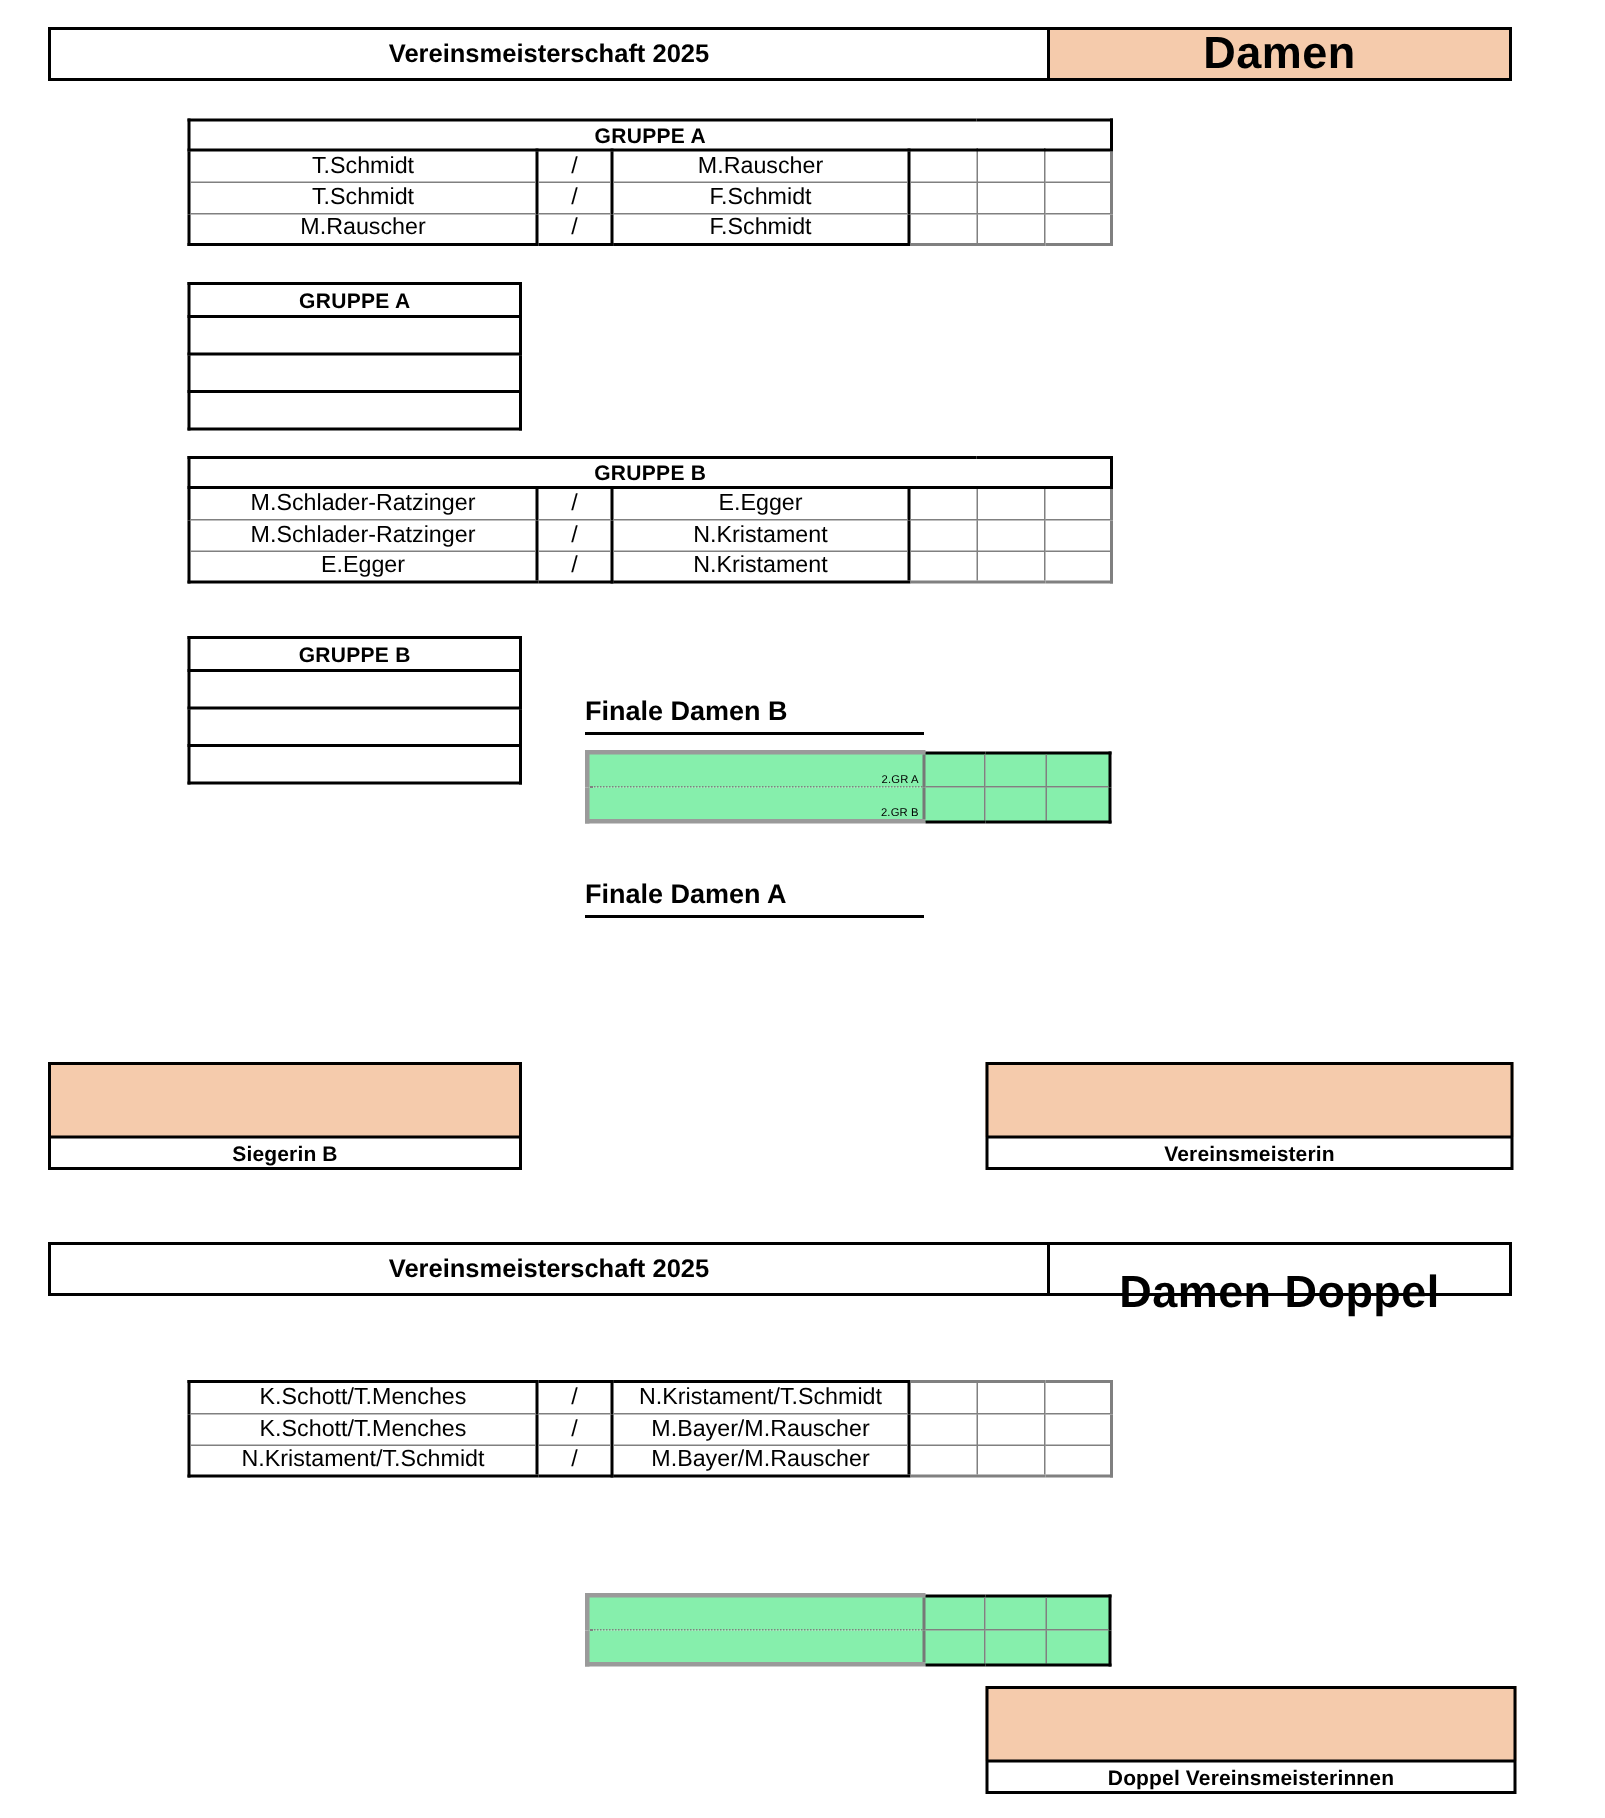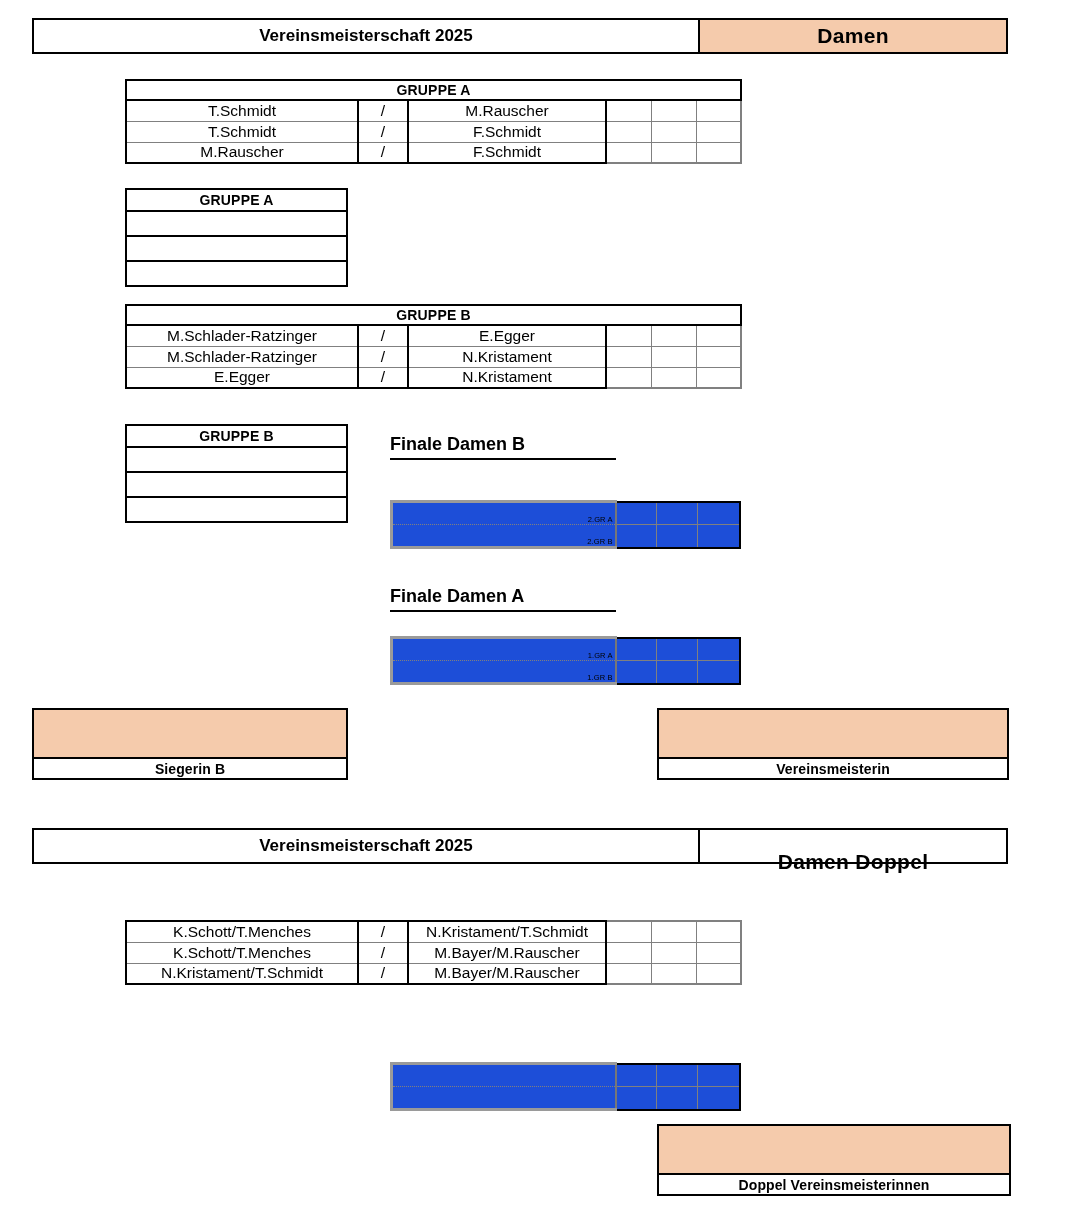--- a/index.html
+++ b/index.html
@@ -38,21 +38,21 @@
     font-weight: bold;
     font-size: 17px;
   }
   .banner-cat {
     flex: 1 1 auto;
     display: flex;
     align-items: center;
     justify-content: center;
     box-sizing: border-box;
     font-weight: bold;
-    font-size: 21px;
+    font-size: 30px;
     letter-spacing: 0.3px;
   }
 
   
   .mtable {
     position: absolute;
     border-collapse: collapse;
     table-layout: fixed;
     background: #fff;
   }
@@ -124,21 +124,21 @@
   .ftable {
     position: absolute;
     border-collapse: collapse;
     table-layout: fixed;
     background: #fff;
   }
   .ftable td {
     box-sizing: border-box;
     padding: 0;
     height: 23px;
-    background: #1d4ed8;
+    background: #86efac;
     font-size: 15px;
     text-align: center;
     vertical-align: middle;
   }
   .ftable .namecell {
     border-left: 3px solid #9a9a9a;
     border-right: 2px solid #777;
     text-align: right;
     padding-right: 2px;
     font-size: 7.5px;
@@ -306,21 +306,21 @@
         </tr>
       <tr>
           <td class="s-row"></td>
         </tr>
       <tr>
           <td class="s-row"></td>
         </tr>
     </tbody>
   </table>
 
-  <div class="finale-head" style="left:390px; top:434px; width:226px;">Finale Damen B</div>
+  <div class="finale-head" style="left:390px; top:464px; width:226px;">Finale Damen B</div>
 
   <table class="ftable" style="left:390px; top:500px; width:348px;">
     <colgroup>
       <col style="width:224px">
         <col style="width:41px">
         <col style="width:41px">
         <col style="width:42px">
     </colgroup>
     <tbody>
       <tr>
@@ -333,42 +333,20 @@
         <td class="namecell namecell-bot">2.GR B</td>
         <td class="fscore fscore-b"></td>
         <td class="fscore fscore-b"></td>
         <td class="fscore fscore-b fscore-r"></td>
       </tr>
     </tbody>
   </table>
 
   <div class="finale-head" style="left:390px; top:586px; width:226px;">Finale Damen A</div>
 
-  <table class="ftable" style="left:390px; top:636px; width:348px;">
-    <colgroup>
-      <col style="width:224px">
-        <col style="width:41px">
-        <col style="width:41px">
-        <col style="width:42px">
-    </colgroup>
-    <tbody>
-      <tr>
-        <td class="namecell namecell-top">1.GR A</td>
-        <td class="fscore fscore-t"></td>
-        <td class="fscore fscore-t"></td>
-        <td class="fscore fscore-t fscore-r"></td>
-      </tr>
-      <tr>
-        <td class="namecell namecell-bot">1.GR B</td>
-        <td class="fscore fscore-b"></td>
-        <td class="fscore fscore-b"></td>
-        <td class="fscore fscore-b fscore-r"></td>
-      </tr>
-    </tbody>
-  </table>
 
   <div class="winbox" style="left:32px; top:708px; width:316px;">
     <div class="win-fill" style="background:#F5CBAC; height:50px;"></div>
     <div class="win-label">Siegerin B</div>
   </div>
 
   <div class="winbox" style="left:657px; top:708px; width:352px;">
     <div class="win-fill" style="background:#F5CBAC; height:50px;"></div>
     <div class="win-label">Vereinsmeisterin</div>
   </div>

